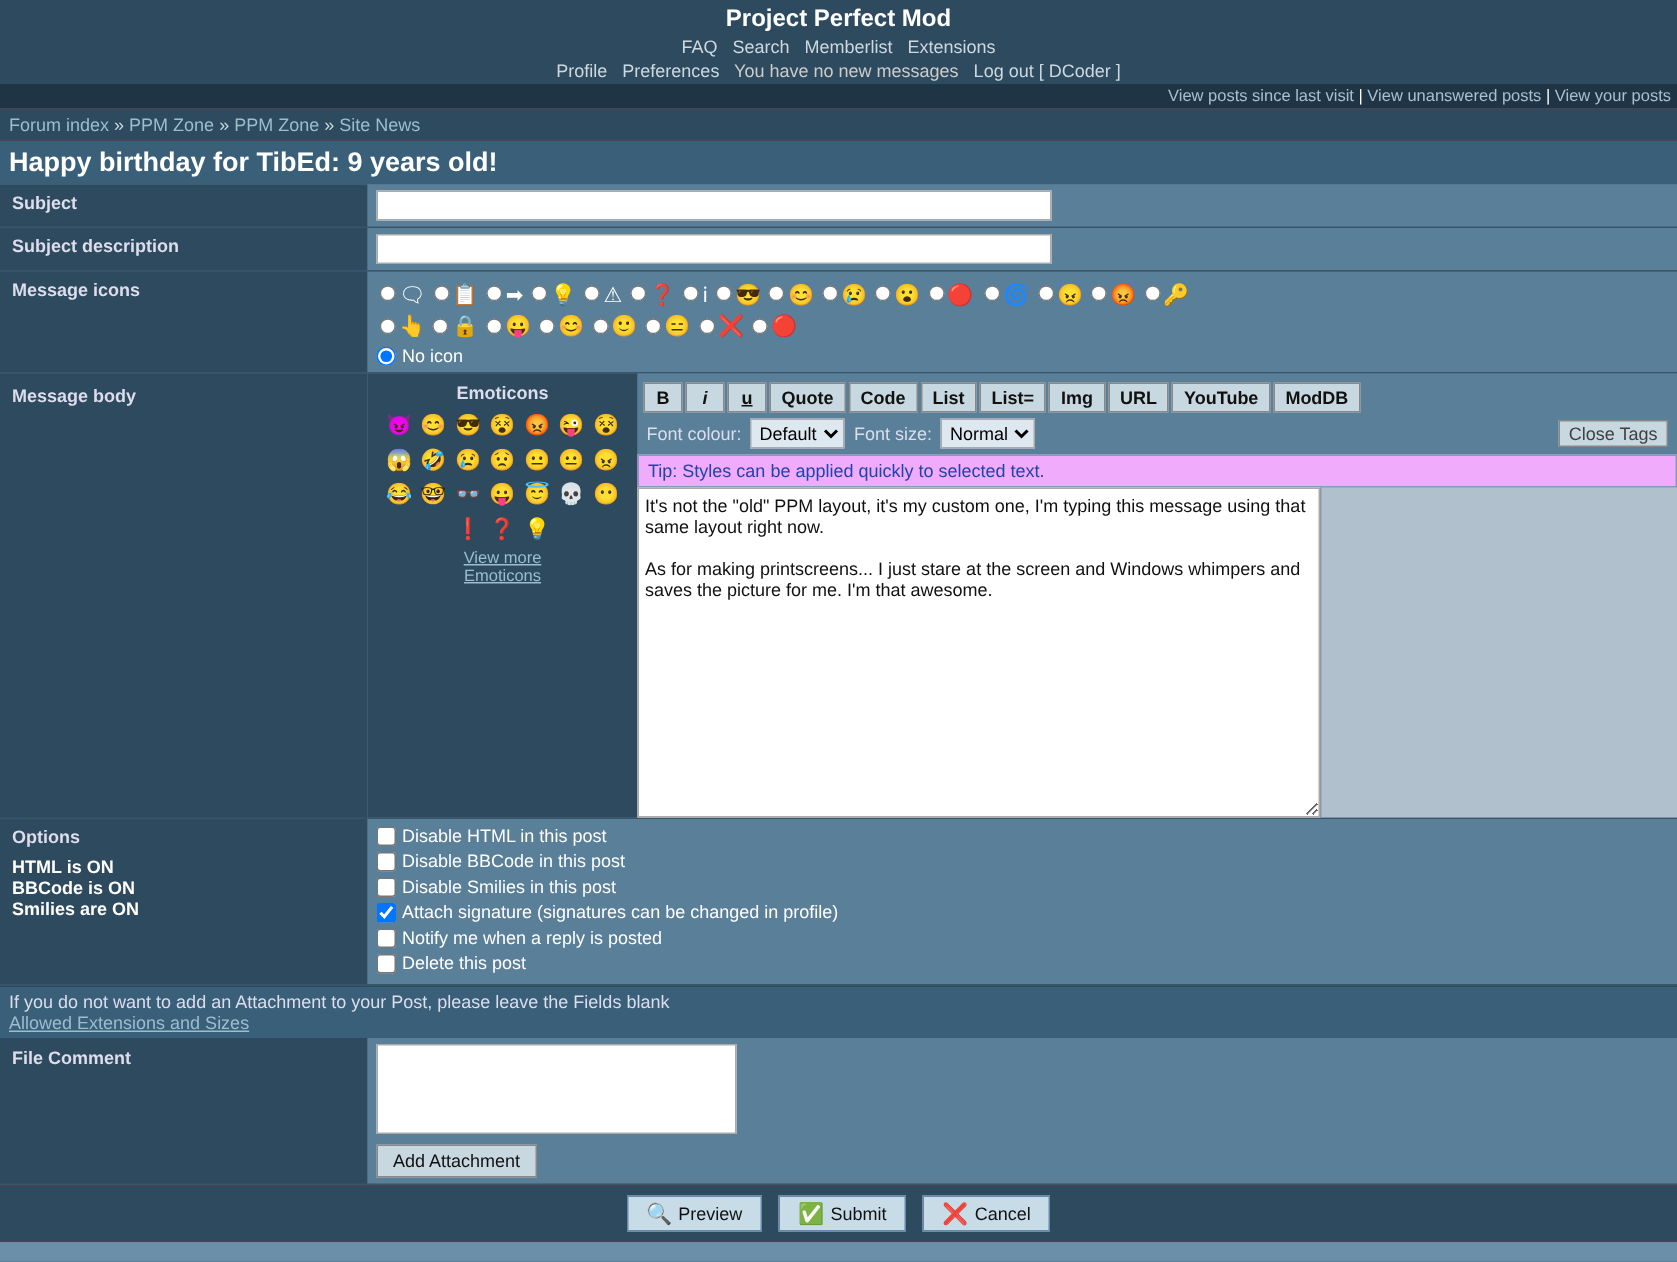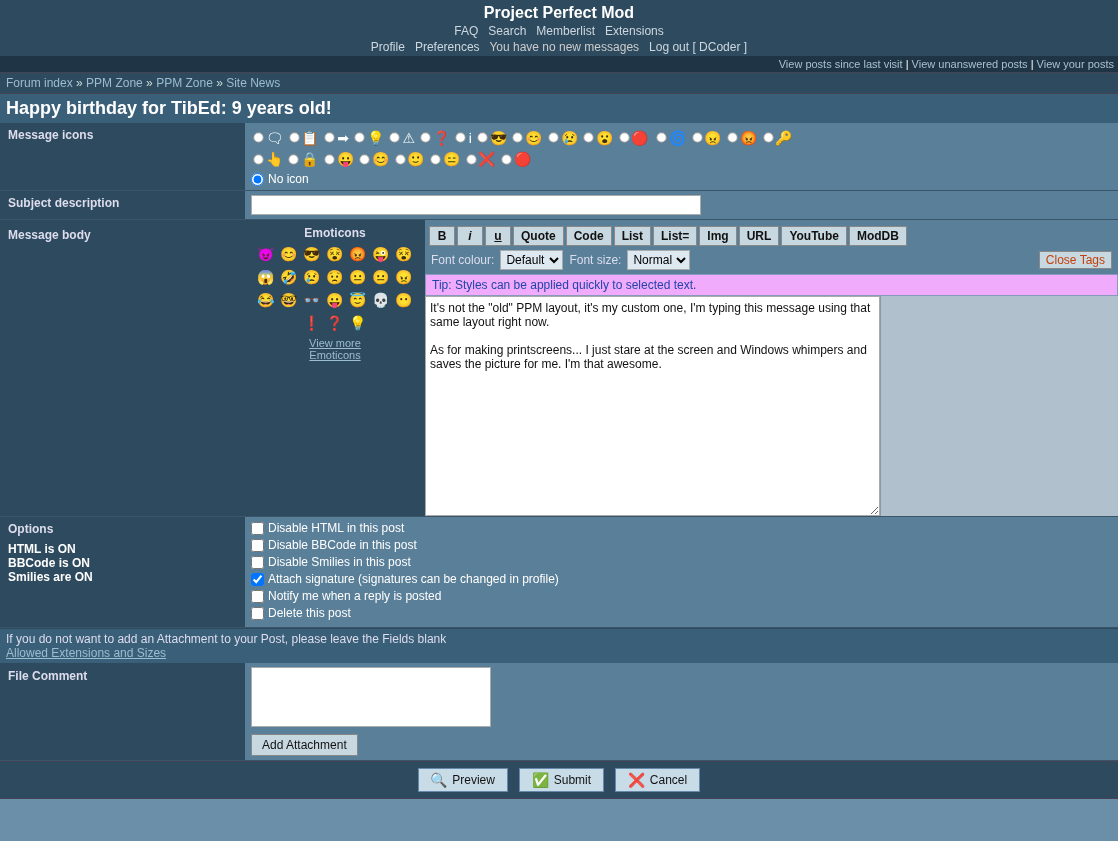--- a/index.html
+++ b/index.html
@@ -34,21 +34,21 @@
 
     .toolbar { display: flex; flex-wrap: wrap; gap: 2px; align-items: center; padding: 4px 2px 2px; }
     .tb-btn { background: #c8d8e0; border: 1px solid #888; padding: 2px 7px; cursor: pointer; font-size: 12px; font-weight: bold; color: #111; min-width: 26px; text-align: center; }
     .tb-btn-b { font-weight: bold; }
     .tb-btn-i { font-style: italic; }
     .tb-btn-u { text-decoration: underline; }
 
     .font-row { display: flex; align-items: center; gap: 6px; padding: 2px 4px; }
     .font-label { color: #dde; font-size: 12px; }
     .font-select { font-size: 12px; border: 1px solid #aaa; background: #dde8f0; padding: 1px; }
-    .close-tags-btn { background: #c8d8e0; border: 1px solid #888; padding: 1px 6px; cursor: pointer; font-size: 12px; color: #c2410c; margin-left: auto; }
+    .close-tags-btn { background: #c8d8e0; border: 1px solid #888; padding: 1px 6px; cursor: pointer; font-size: 12px; color: #404040; margin-left: auto; }
 
     .tip-bar { background: #f0abfc; color: #2244aa; font-size: 12px; padding: 3px 6px; border: 1px solid #8899bb; }
 
     .editor-area { display: flex; width: 100%; }
     .message-textarea { width: 455px; min-height: 220px; border: 1px solid #aaa; padding: 4px; font-size: 12px; font-family: Arial; background: #fff; color: #111; resize: vertical; }
     .preview-panel { flex: 1; background: #b0c0cc; min-height: 220px; padding: 6px; font-size: 12px; color: #111; border-left: 1px solid #8899aa; }
 
     .emoticons-panel { background: #2e4a5e; width: 180px; padding: 6px; }
     .emoticons-title { color: #dde; font-weight: bold; font-size: 12px; text-align: center; margin-bottom: 4px; }
     .emoticons-grid { display: flex; flex-wrap: wrap; gap: 3px; justify-content: center; }
@@ -121,20 +121,33 @@
   <a href="#">Site News</a>
 </div>
 
 <div class="page-title">
   <h1>Happy birthday for TibEd: 9 years old!</h1>
 </div>
 
 <table class="main-table">
 
   <tbody>
+      <tr>
+    <td class="label-cell">Subject</td>
+    <td class="input-cell">
+      <input type="text" class="subject-input" style="">
+    </td>
+  </tr>
+
+  <tr>
+    <td class="label-cell">Subject description</td>
+    <td class="input-cell">
+      <input type="text" class="subject-desc-input" style="">
+    </td>
+  </tr>
 
   <tr>
     <td class="label-cell">Message icons</td>
     <td class="input-cell">
       <div class="icons-grid">
 
         <span class="radio-icon-pair">
               <input type="radio" name="msgicon" style="">
               <span style="font-size:14px;">🗨</span>
             </span>
@@ -230,27 +243,20 @@
             </span>
         <span class="radio-icon-pair">
               <input type="radio" name="msgicon" style="">
               <span style="font-size:14px;">🔴</span>
             </span>
       </div>
       <div class="no-icon-row">
         <input type="radio" name="msgicon" checked="" style="">
         <span>No icon</span>
       </div>
-    </td>
-  </tr>
-
-  <tr>
-    <td class="label-cell">Subject description</td>
-    <td class="input-cell">
-      <input type="text" class="subject-desc-input" style="">
     </td>
   </tr>
 
   <tr>
     <td class="label-cell" style="vertical-align:top; padding-top:8px;">Message body</td>
     <td class="input-cell" style="padding:0;">
       <div style="display:flex; width:100%;">
 
         <div class="emoticons-panel">
           <div class="emoticons-title">Emoticons</div>

